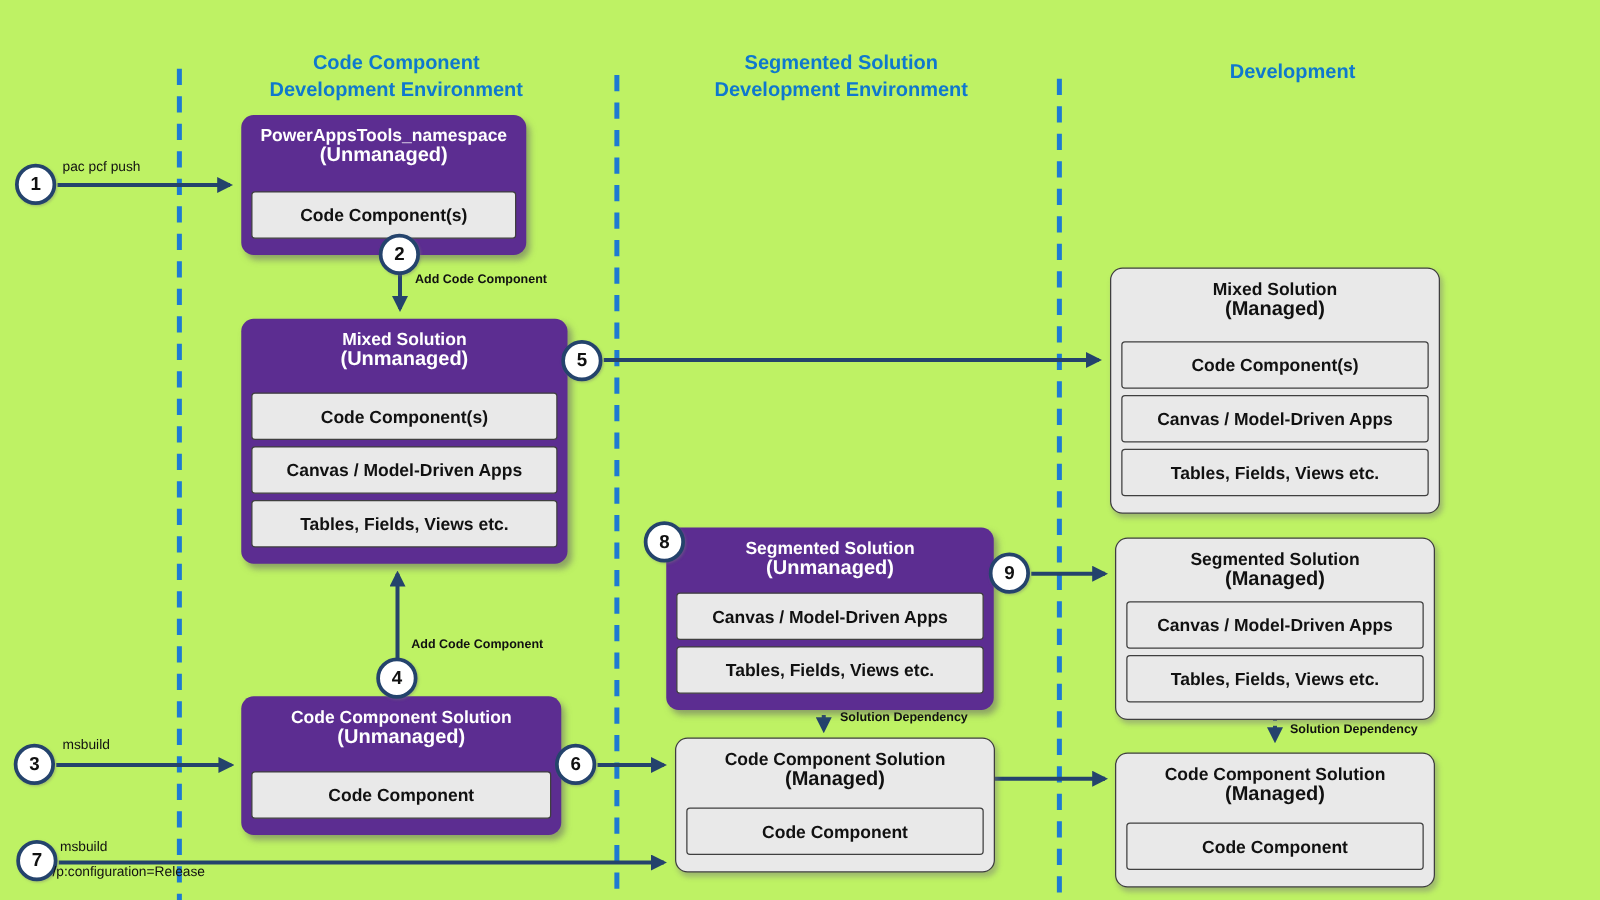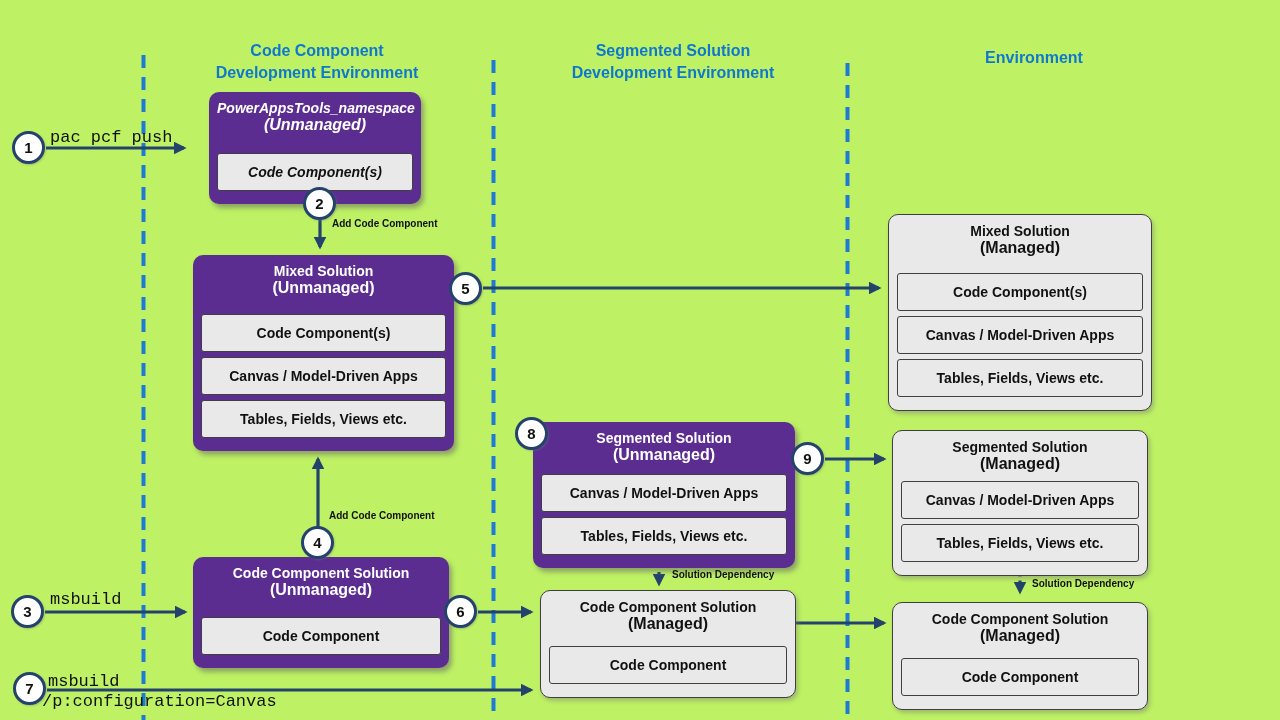--- a/index.html
+++ b/index.html
@@ -42,21 +42,21 @@
   .step {
     position:absolute; width:27px; height:27px; box-sizing:content-box;
     border:3.5px solid #24436C; border-radius:50%; background:#ffffff;
     display:flex; align-items:center; justify-content:center;
     font-size:15px; font-weight:bold; color:#111111;
     box-shadow:1px 1px 2px rgba(120,120,120,.4);
   }
 
   .lbl { position:absolute; white-space:nowrap; color:#111111; }
   .lbl-bold { font-size:10px; font-weight:bold; }
-  .lbl-mono { font-family:Liberation Mono, monospace; font-size:17px; font-weight:500; }
+  .lbl-mono { font-family:Liberation Sans, sans-serif; font-size:11px; font-weight:500; }
 </style>
 </head>
 <body>
 
 <div class="canvas">
 
   <svg class="overlay">
     <defs>
       <marker id="arr" viewBox="0 0 10 10" refX="8" refY="5" markerWidth="4" markerHeight="4" orient="auto" markerUnits="strokeWidth">
         <path d="M0,0 L10,5 L0,10 z" fill="#24436C"></path>
@@ -83,24 +83,24 @@
 
   <div class="col-header" style="left:187px; top:40px; width:260px;">
     <div>Code Component</div>
     <div>Development Environment</div>
   </div>
   <div class="col-header" style="left:543px; top:40px; width:260px;">
     <div>Segmented Solution</div>
     <div>Development Environment</div>
   </div>
   <div class="col-header" style="left:904px; top:47px; width:260px;">
-    <div>Environment</div>
+    <div>Development</div>
   </div>
 
-  <div class="pbox" style="left:209px; top:92px; width:212px; height:112px;font-style:italic;">
+  <div class="pbox" style="left:193px; top:92px; width:228px; height:112px;">
     <div class="btitle">PowerAppsTools_namespace</div>
     <div class="bsub">(Unmanaged)</div>
     <div class="brows">
       <div class="brow">Code Component(s)</div>
     </div>
   </div>
 
   <div class="pbox" style="left:193px; top:255px; width:261px; height:196px;">
     <div class="btitle">Mixed Solution</div>
     <div class="bsub">(Unmanaged)</div>
@@ -169,19 +169,19 @@
   <div class="step" style="left:301px; top:526px;">4</div>
   <div class="step" style="left:449px; top:272px;">5</div>
   <div class="step" style="left:444px; top:595px;">6</div>
   <div class="step" style="left:13px;  top:672px;">7</div>
   <div class="step" style="left:515px; top:417px;">8</div>
   <div class="step" style="left:791px; top:442px;">9</div>
 
   <div class="lbl lbl-mono" style="left:50px;  top:128px;">pac pcf push</div>
   <div class="lbl lbl-mono" style="left:50px;  top:590px;">msbuild</div>
   <div class="lbl lbl-mono" style="left:48px;  top:672px;">msbuild</div>
-  <div class="lbl lbl-mono" style="left:42px;  top:692px;">/p:configuration=Canvas</div>
+  <div class="lbl lbl-mono" style="left:42px;  top:692px;">/p:configuration=Release</div>
   <div class="lbl lbl-bold" style="left:332px; top:218px;">Add Code Component</div>
   <div class="lbl lbl-bold" style="left:329px; top:510px;">Add Code Component</div>
   <div class="lbl lbl-bold" style="left:672px; top:569px;">Solution Dependency</div>
   <div class="lbl lbl-bold" style="left:1032px;top:578px;">Solution Dependency</div>
 
 </div>
 
 </body></html>

